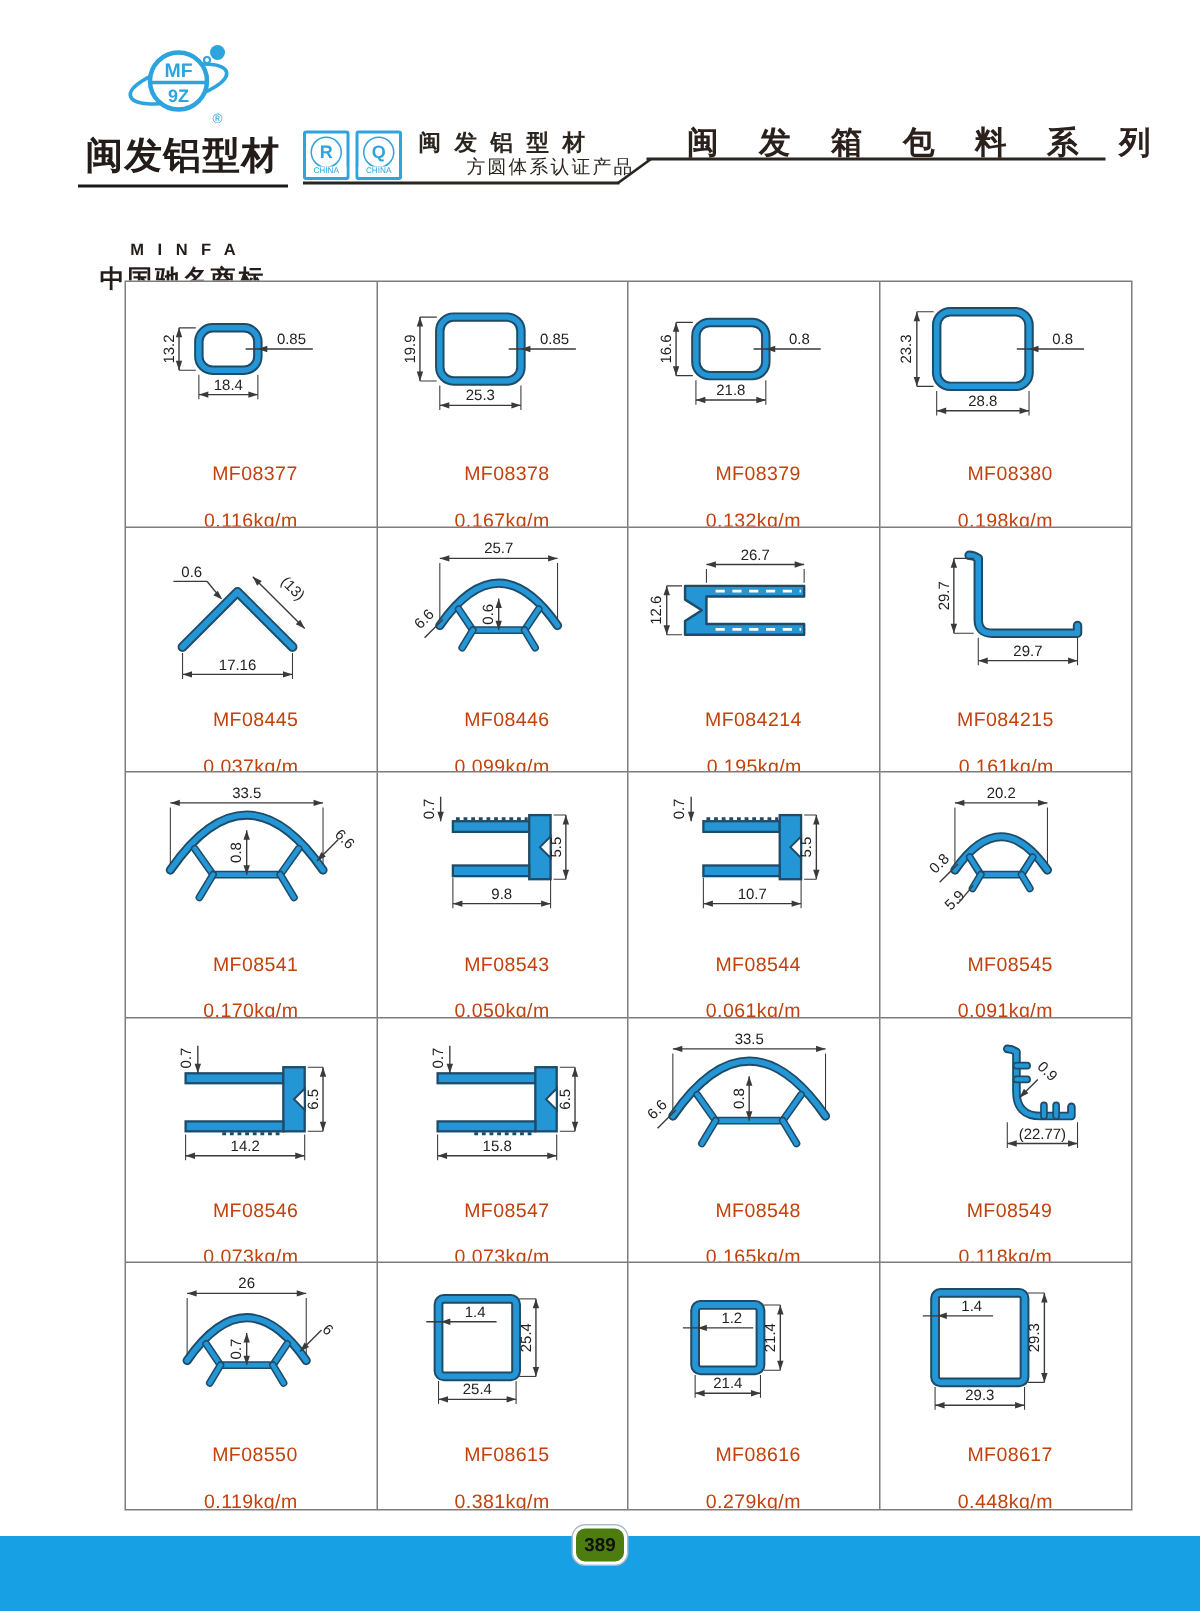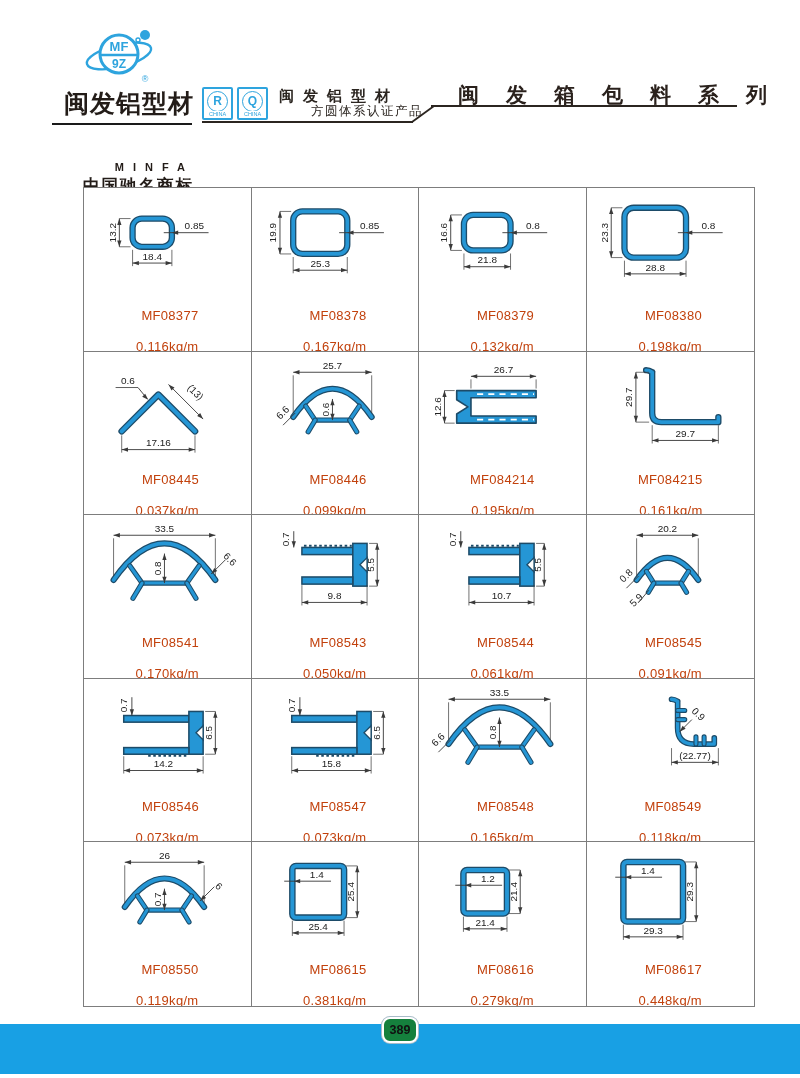--- a/index.html
+++ b/index.html
@@ -1,19 +1,19 @@
 <!DOCTYPE html>
 <html><head>
 <meta charset="utf-8">
 <style>
   html,body{margin:0;padding:0;background:#fff;}
   .page{position:relative;width:800px;height:1078px;background:#fff;margin:0 auto;overflow:hidden;
         font-family:"Liberation Sans",sans-serif;}
   
-  .logo-block{position:absolute;left:50px;top:26px;width:144px;text-align:right;color:#1a1a1a;}
+  .logo-block{position:absolute;left:50px;top:26px;width:144px;text-align:center;color:#1a1a1a;}
   .logo-globe{display:block;margin:0 auto;}
   .brand-cn{font-size:25px;font-weight:bold;letter-spacing:1px;color:#231c18;margin-top:1px;}
   .brand-rule{height:2.4px;background:#1a1a1a;margin:3px 2px 2px 2px;}
   .brand-en{font-size:11px;font-weight:bold;letter-spacing:9px;padding-left:9px;color:#231c18;margin-top:36px;}
   .brand-tm{font-size:16.5px;font-weight:bold;letter-spacing:2px;color:#231c18;margin-top:2px;font-family:Liberation Mono, monospace;}
   .cert-block{position:absolute;left:202px;top:87px;display:flex;align-items:flex-start;}
   .cert-mark{position:relative;width:27px;height:29px;border:2.2px solid #2ea4de;border-radius:2px;
              margin-right:4px;background:#fff;}
   .cert-circle{position:absolute;left:3px;top:2px;width:19px;height:19px;border:1.6px solid #2ea4de;
                border-radius:50%;text-align:center;line-height:19px;font-size:12px;font-weight:bold;color:#2ea4de;}
@@ -37,21 +37,21 @@
   .cell:nth-child(n+17){border-bottom:none;}
   .draw{width:166px;height:114px;margin-top:6px;flex:none;}
   .cap{margin-top:auto;margin-bottom:12px;text-align:right;color:#c2410c;}
   .code{font-size:13px;letter-spacing:0.3px;}
   .weight{font-size:13px;margin-top:16px;letter-spacing:0.3px;}
   svg text{font-family:"Liberation Sans",sans-serif;}
   
   .footer-bar{position:absolute;left:0;top:1024px;width:800px;height:50px;background:#18a0e4;}
   .page-badge{position:absolute;left:50%;top:1017px;transform:translateX(-50%);
               min-width:26px;padding:0 3px;height:22px;line-height:22px;text-align:center;
-              background:#15803d;border:2px solid #fff;border-radius:8px;
+              background:#4d7c0f;border:2px solid #fff;border-radius:8px;
               box-shadow:0 0 0 1px #a9bcc9;font-size:12.5px;font-weight:bold;color:#111;}
 </style>
 </head>
 <body>
 
 <div class="page">
 
   <div>
     <div class="logo-block">
       <svg class="logo-globe" width="78" height="60" viewBox="0 0 78 60">

